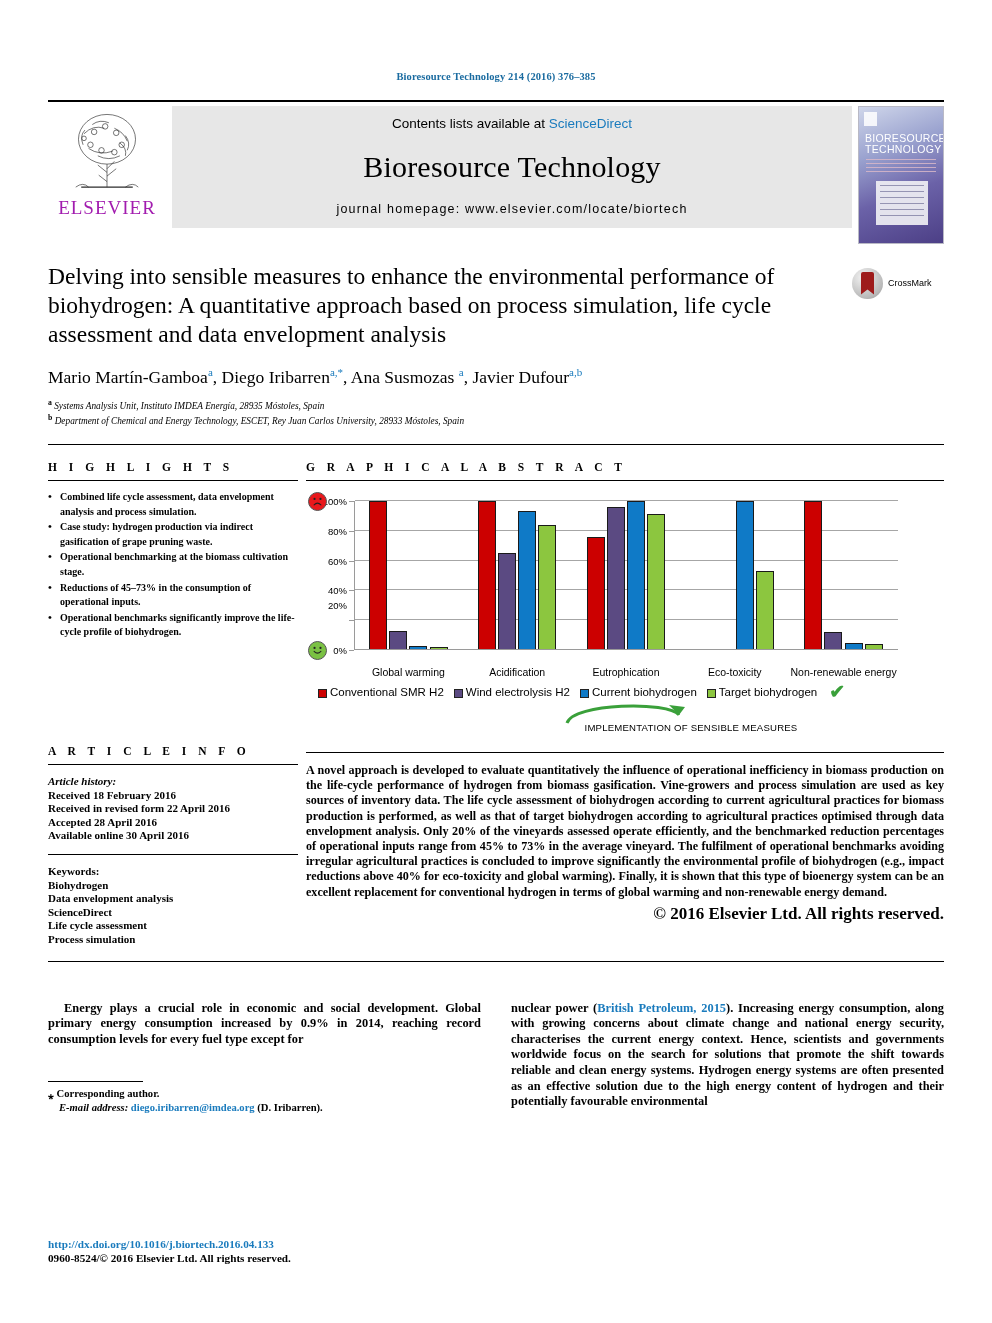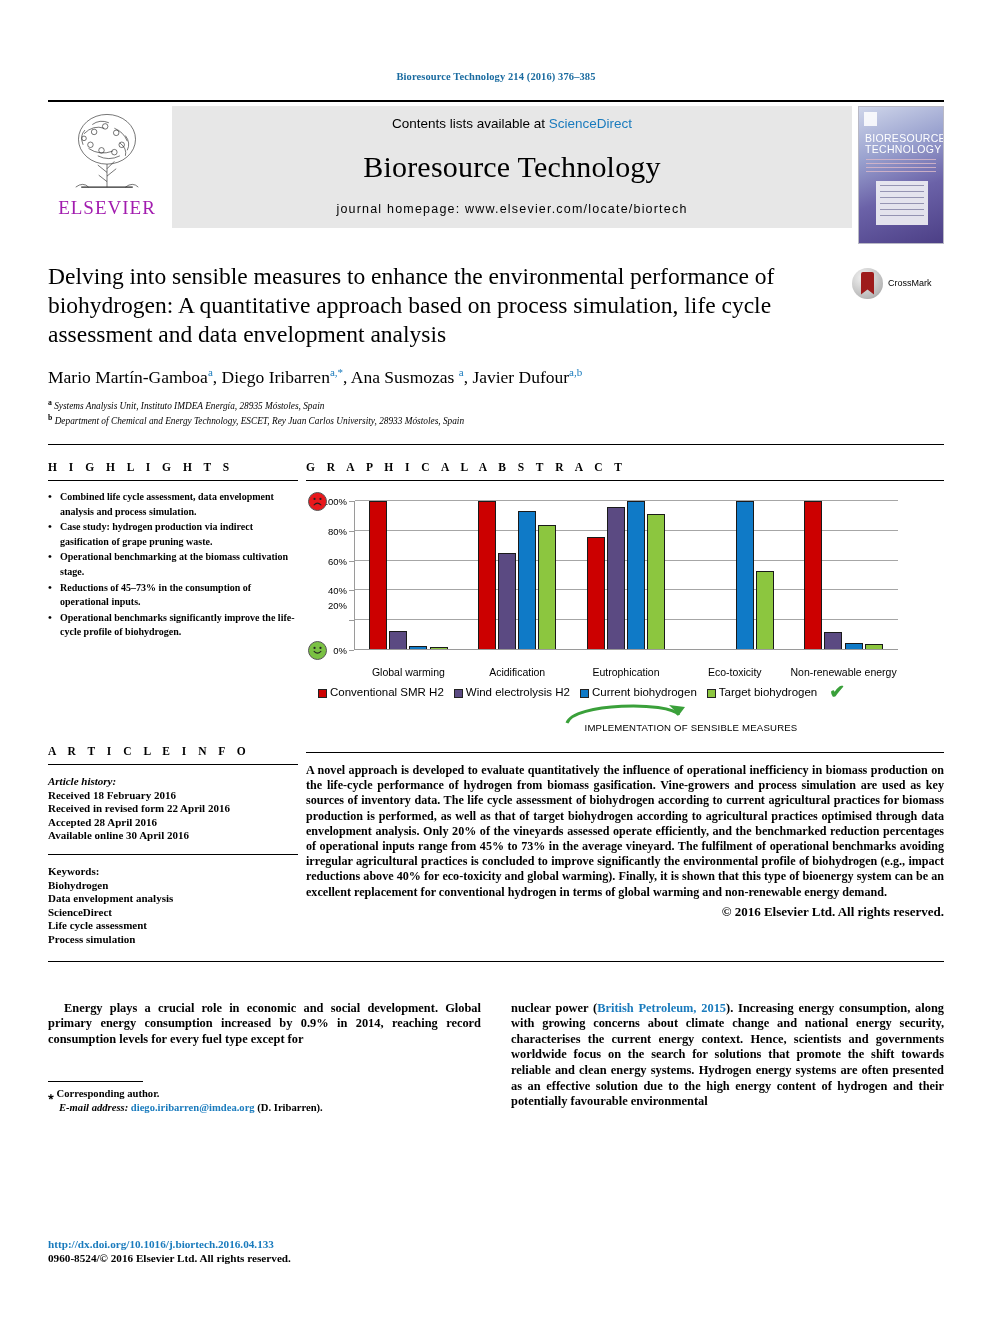--- a/index.html
+++ b/index.html
@@ -145,21 +145,21 @@
   .impl-text { position:absolute; left:170px; top:21px; width:430px; text-align:center;
      font-family:"Liberation Sans",sans-serif; font-size:9.6px; letter-spacing:0.2px; }
 
   
   .ai-block { margin-top:10px; font-family:"Liberation Serif",serif; font-size:11px; line-height:13.6px; font-weight:bold;}
   .ai-block .it { font-style:italic; }
   .kw-block { margin-top:10px; font-family:"Liberation Serif",serif; font-size:11px; line-height:13.6px; font-weight:bold;}
 
   .abstract-body { margin-top:10px; font-size:12.1px; line-height:15.2px; text-align:justify;
      font-family:"Liberation Serif",serif; font-weight:bold; }
-  .copyright { text-align:right; font-size:13px; margin-top:4px; font-family:"Liberation Serif",serif; font-weight:bold;}
+  .copyright { text-align:right; font-size:17px; margin-top:4px; font-family:"Liberation Serif",serif; font-weight:bold;}
 
   .rule-bot { border-top:1.6px solid #000; margin:14px 48px 0 48px; }
 
   
   .bodycols { display:flex; padding:0 48px; margin-top:26px; gap:30px; }
   .bodycol { flex:1; }
   .h2 { font-family:"Liberation Serif",serif; font-weight:bold; font-size:12.6px; }
   .ptext { font-size:12.4px; line-height:15.6px; text-align:justify; margin-top:13px;
      font-family:"Liberation Serif",serif; font-weight:bold; }
   .ptext.indent { text-indent:16px; }

